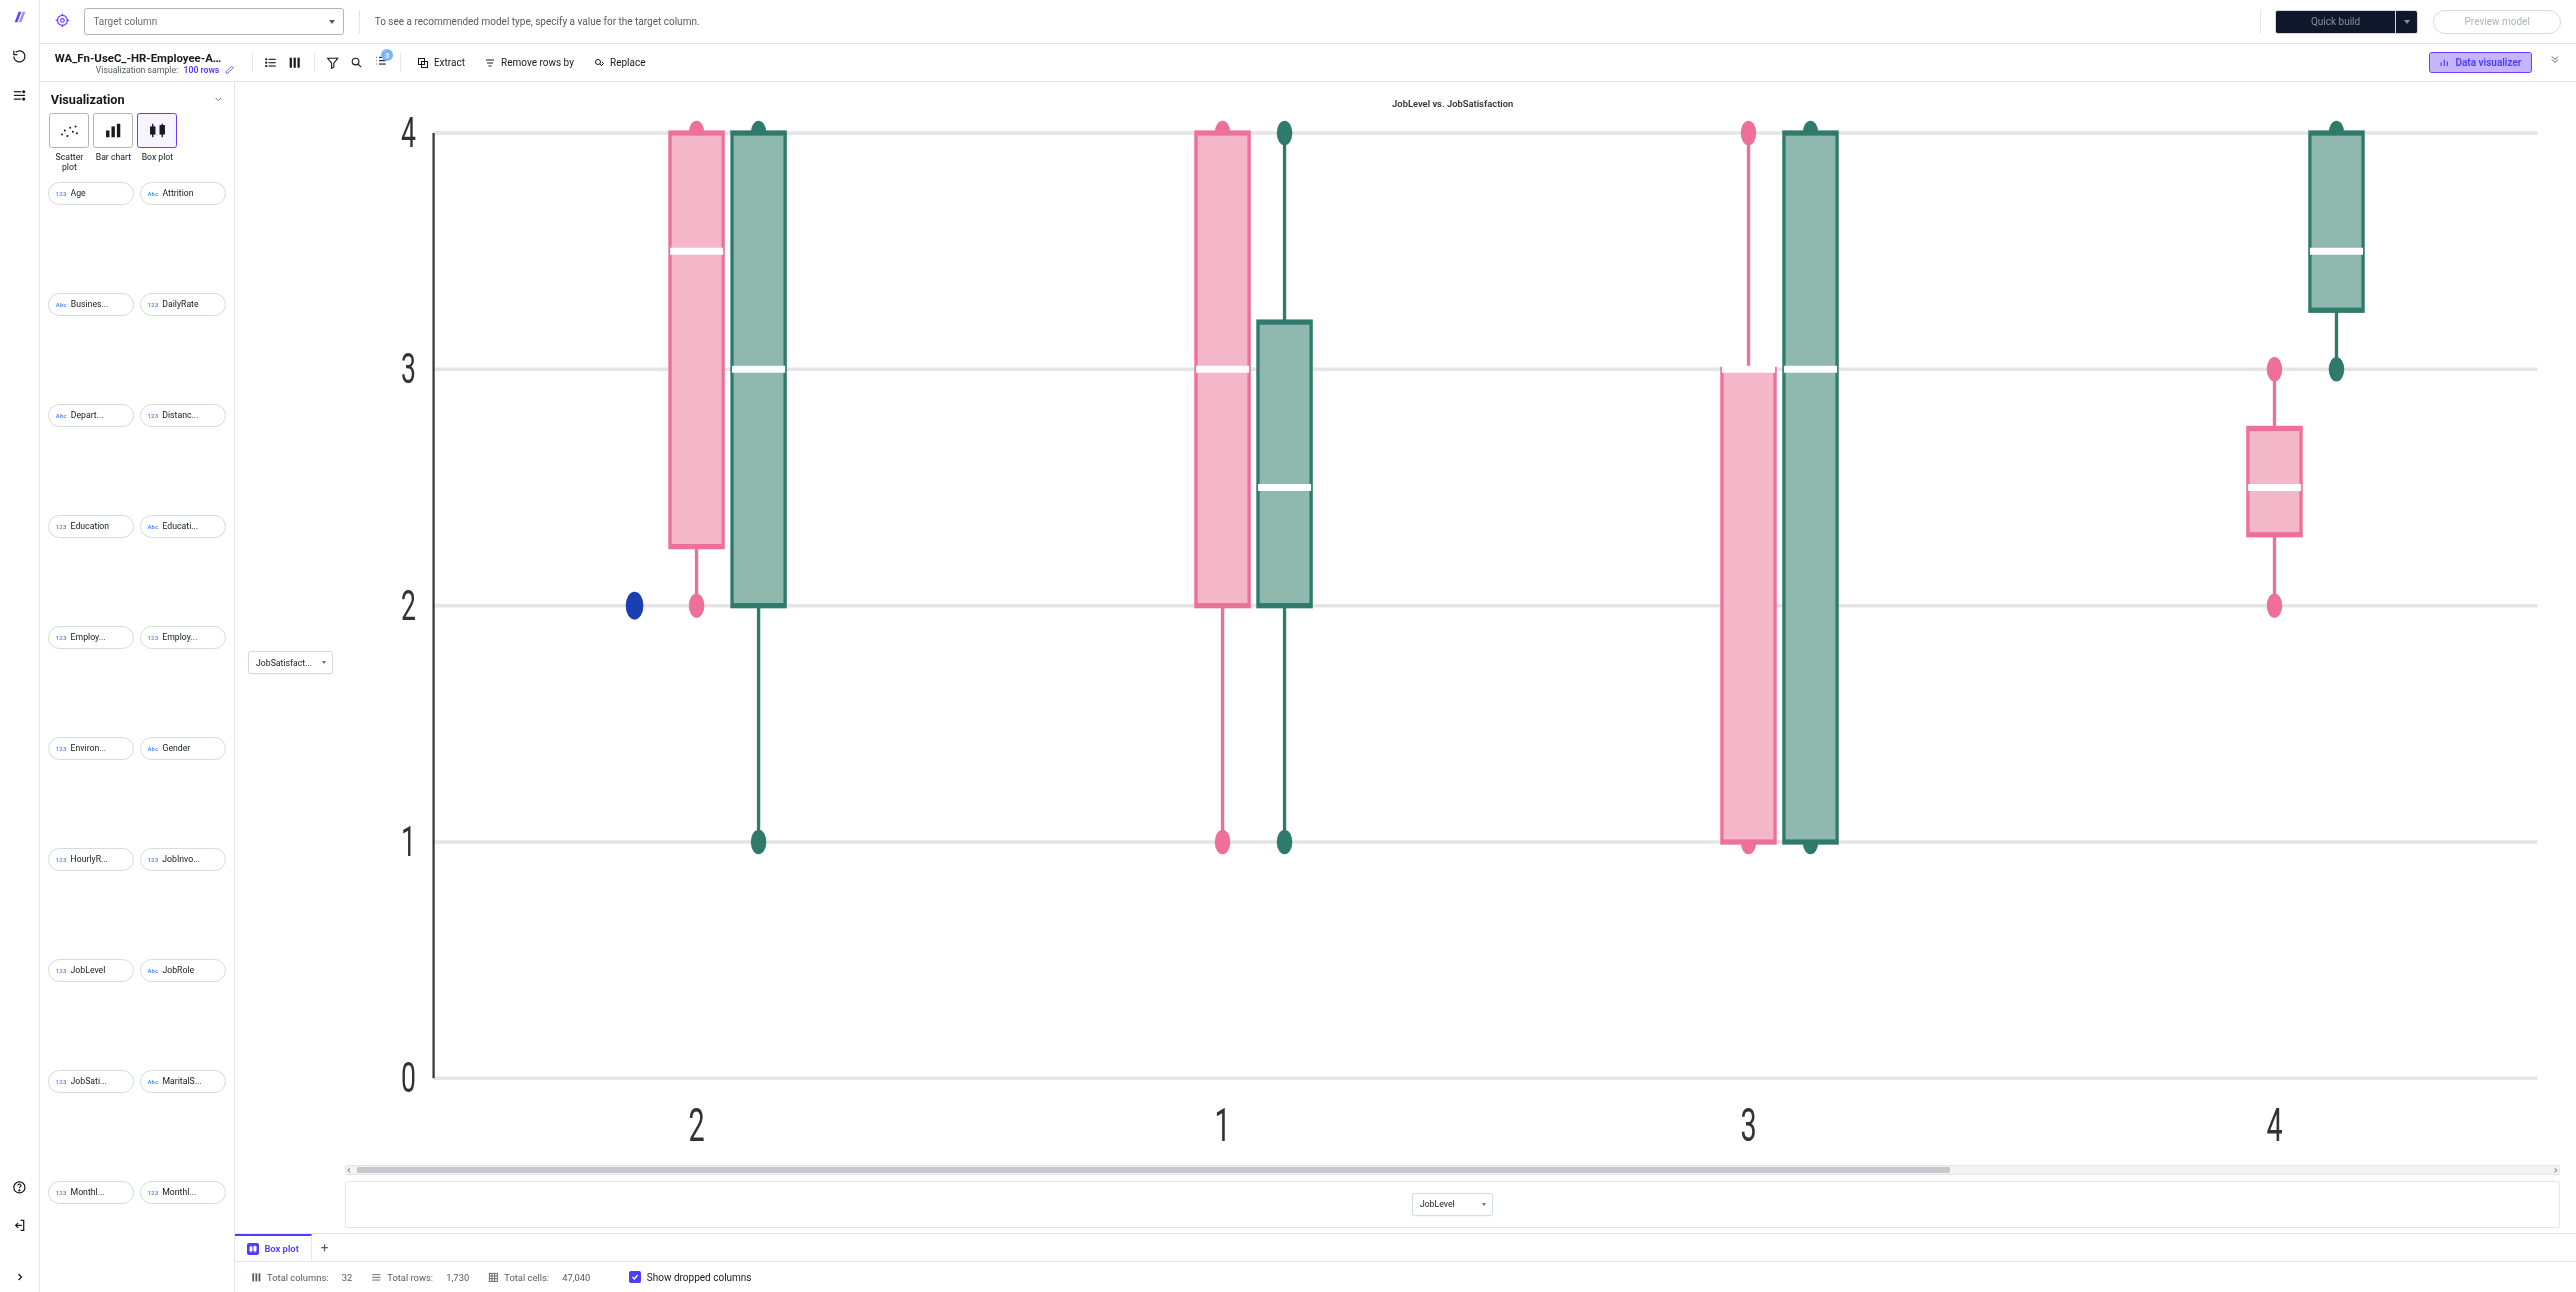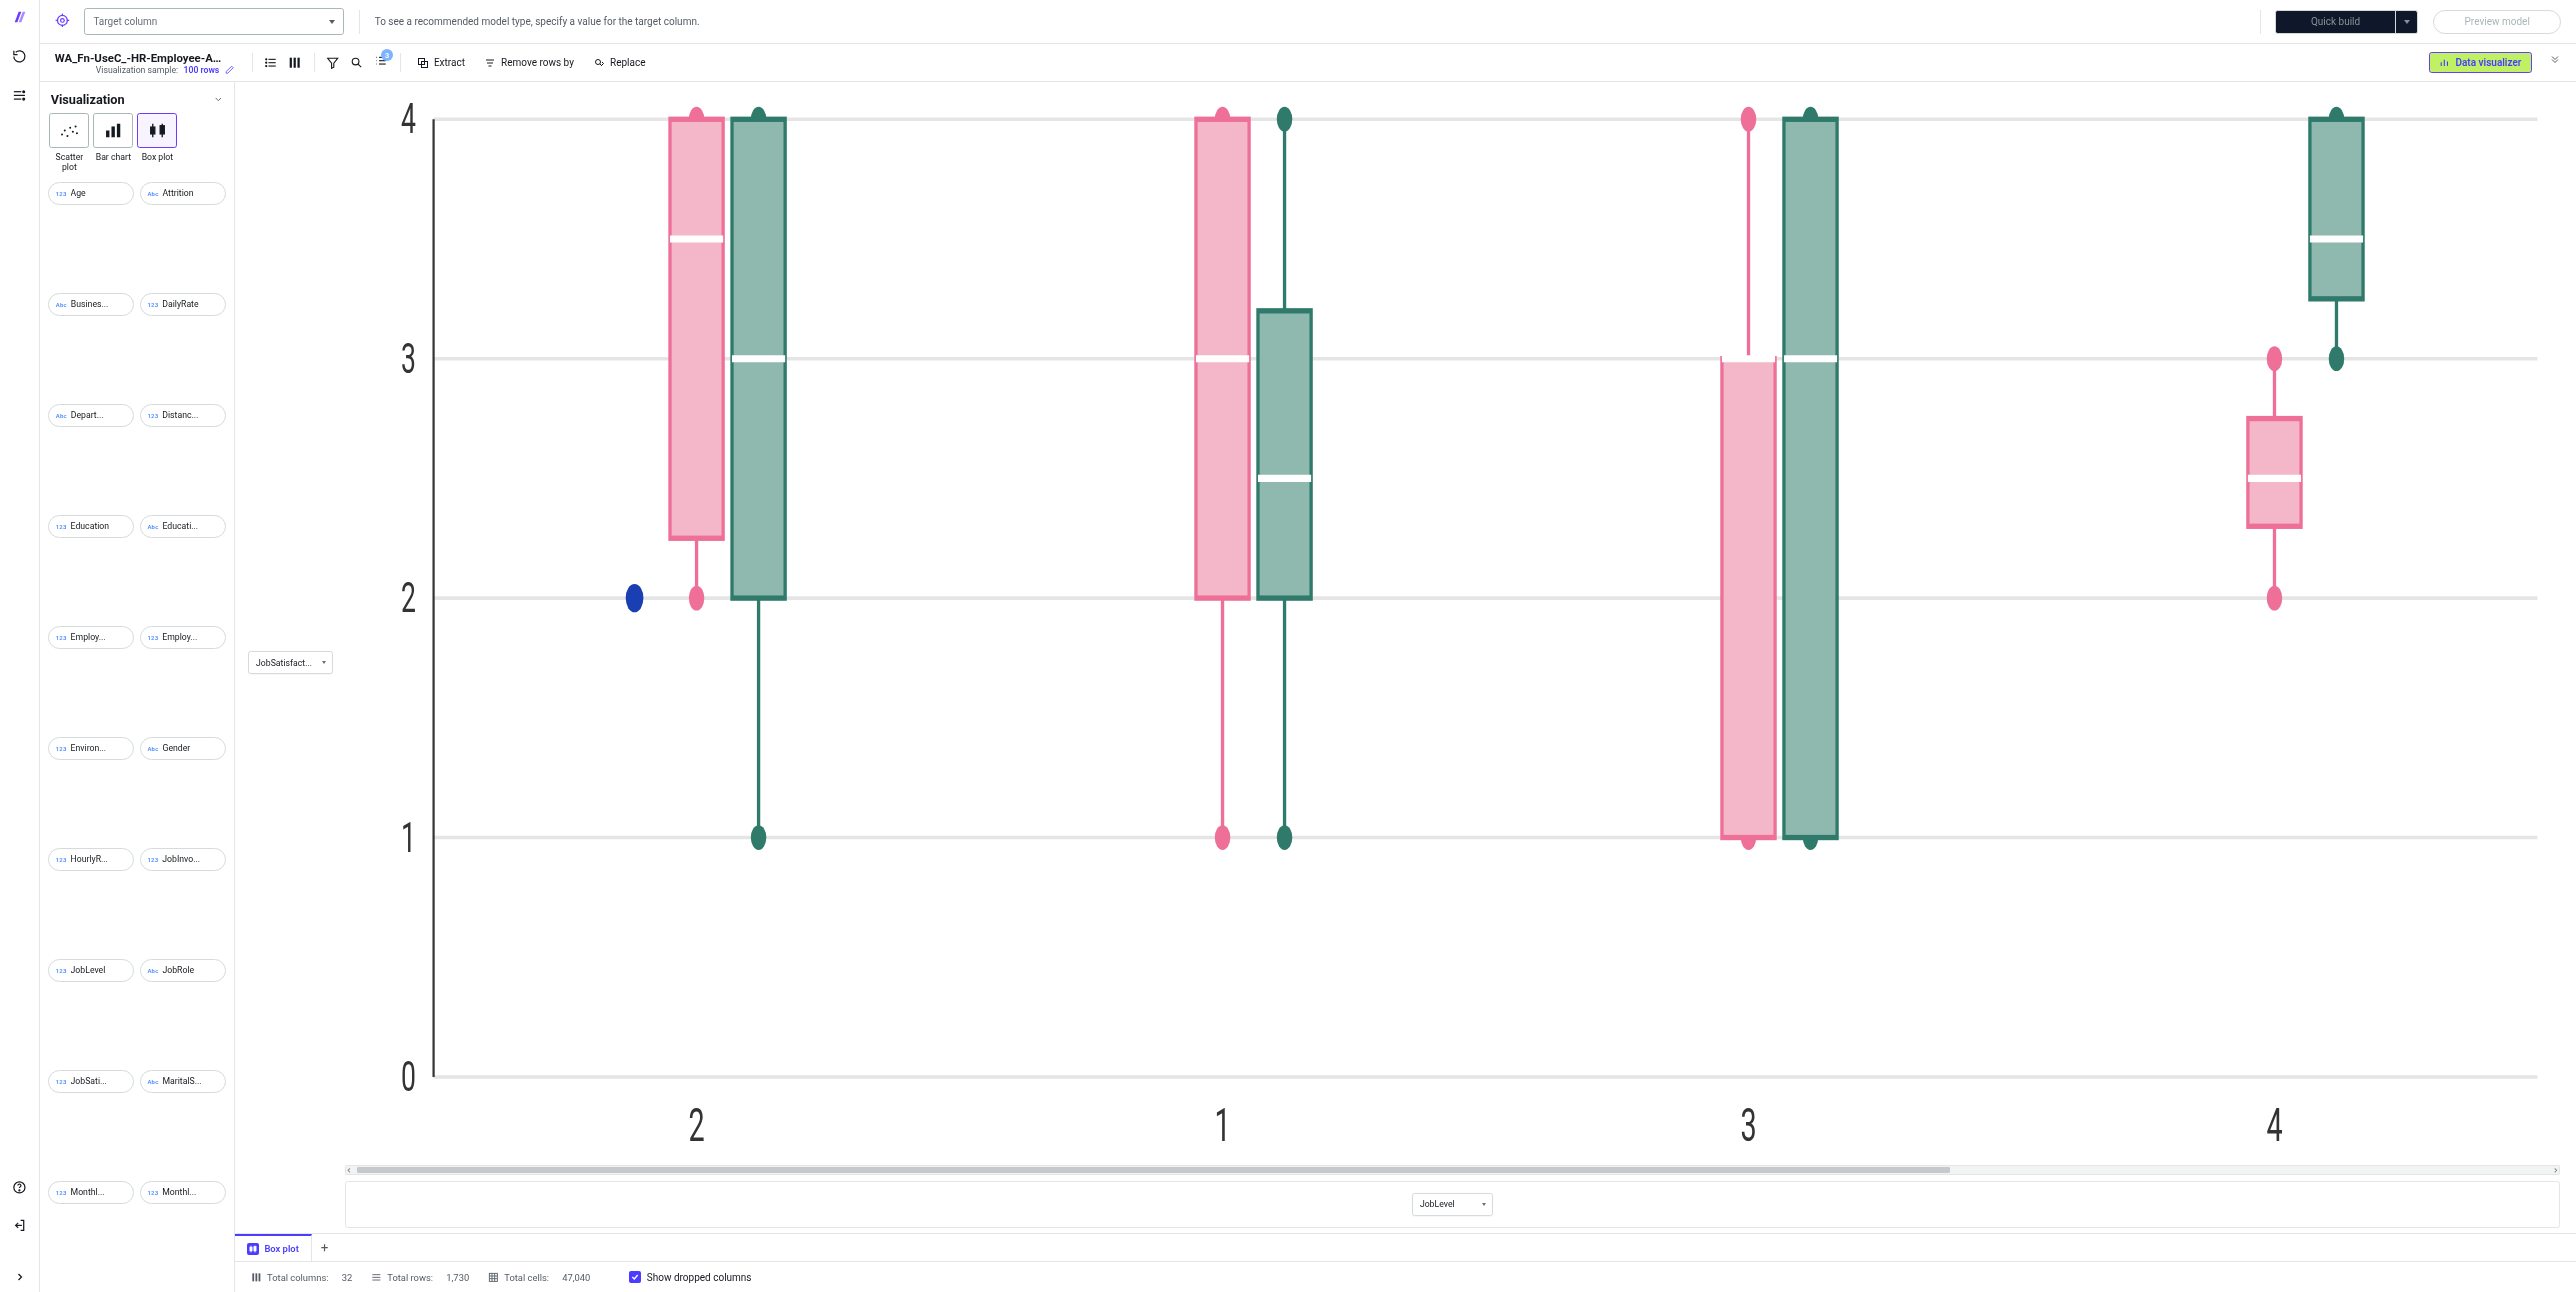--- a/index.html
+++ b/index.html
@@ -23,21 +23,21 @@
 .secondbar { display: flex; align-items: center; padding: 6.7px 14.8px; border-bottom: 0.7px solid #e5e5e5; gap: 9.4px; }
 .dsname { max-width: 168px; overflow: hidden; text-overflow: ellipsis; white-space: nowrap; font-weight: 700; font-size: 11.4px; }
 .vissample { font-size: 8.7px; color: #545b64; display:flex; align-items:center; gap:5.4px;margin-left:41px; }
 .vissample .rows { color: #4b3cff; font-weight: 600; }
 .tb-icons { display: flex; align-items: center; gap: 10.7px; }
 .tb-icons .sep { width:0.7px; height:19px; background:#e5e5e5; margin:0 1.3px;}
 .badge-wrap { position: relative; }
 .badge { position: absolute; top: -5.4px; right: -5.4px; width: 12px; height: 12px; border-radius: 50%; background: #7bb3ff; color: #fff; font-size: 7.4px; display:flex; align-items:center; justify-content:center; font-weight:600;}
 .tb-action { display:flex; align-items:center; gap:5.4px; font-size:10px; color:#16191f; padding:0 4px;}
 .secondbar .grow { flex:1; }
-.dv-btn { border: 0.7px solid #6b3cff; color: #4b3cff; border-radius: 2.7px; padding: 4px 9.4px; display:flex; align-items:center; gap:5.4px; font-size:10px; font-weight:600; background:#bef264;}
+.dv-btn { border: 0.7px solid #6b3cff; color: #4b3cff; border-radius: 2.7px; padding: 4px 9.4px; display:flex; align-items:center; gap:5.4px; font-size:10px; font-weight:600; background:#c4b5fd;}
 .expand-btn { margin-left:8px; color:#545b64; }
 .body { flex:1; display:flex; min-height:0; }
 .sidepanel { width: 195px; border-right: 0.7px solid #e5e5e5; display:flex; flex-direction:column; }
 .sidepanel h3 { font-size: 12.7px; font-weight:700; padding: 9.4px 10.7px 6.7px; display:flex; align-items:center; justify-content:space-between;}
 .chart-types { display:flex; gap:4px; padding: 0 9.4px 6.7px; }
 .ct { width: 40px; text-align:center; font-size:8.7px; color:#16191f; }
 .ct .ct-box { width:40px; height:35px; border:0.7px solid #aab7b8; border-radius:2.7px; display:flex; align-items:center; justify-content:center; margin-bottom:4px;}
 .ct.active .ct-box { border:1.3px solid #6b3cff; background: #f7f4ff; }
 .cols-wrap { flex:1; overflow:hidden; position:relative; }
 .cols { height:100%; overflow-y:auto; padding: 2.7px 8px 6.7px; display:grid; grid-template-columns: 1fr 1fr; gap:6.7px 5.4px; }
@@ -378,20 +378,21 @@
 
       <div class="canvas">
         <div class="chart-area">
           <div class="y-drop">
             <div class="drop-pill">
               <span class="nm">JobSatisfact...</span>
               <span class="tri-sm"></span>
             </div>
           </div>
           <div class="plot-col">
+            <div class="plot-title">JobLevel vs. JobSatisfaction</div>
             <div class="svgwrap">
               <svg id="plot" viewBox="0 0 1000 300" preserveAspectRatio="none">
                   <line x1="40" y1="276" x2="990" y2="276" stroke="#e5e5e5" stroke-width="1"></line>
                   <text x="32" y="280" text-anchor="end" font-size="12" fill="#333">0</text>
                   <line x1="40" y1="208.5" x2="990" y2="208.5" stroke="#e5e5e5" stroke-width="1"></line>
                   <text x="32" y="212.5" text-anchor="end" font-size="12" fill="#333">1</text>
                   <line x1="40" y1="141" x2="990" y2="141" stroke="#e5e5e5" stroke-width="1"></line>
                   <text x="32" y="145" text-anchor="end" font-size="12" fill="#333">2</text>
                   <line x1="40" y1="73.5" x2="990" y2="73.5" stroke="#e5e5e5" stroke-width="1"></line>
                   <text x="32" y="77.5" text-anchor="end" font-size="12" fill="#333">3</text>

